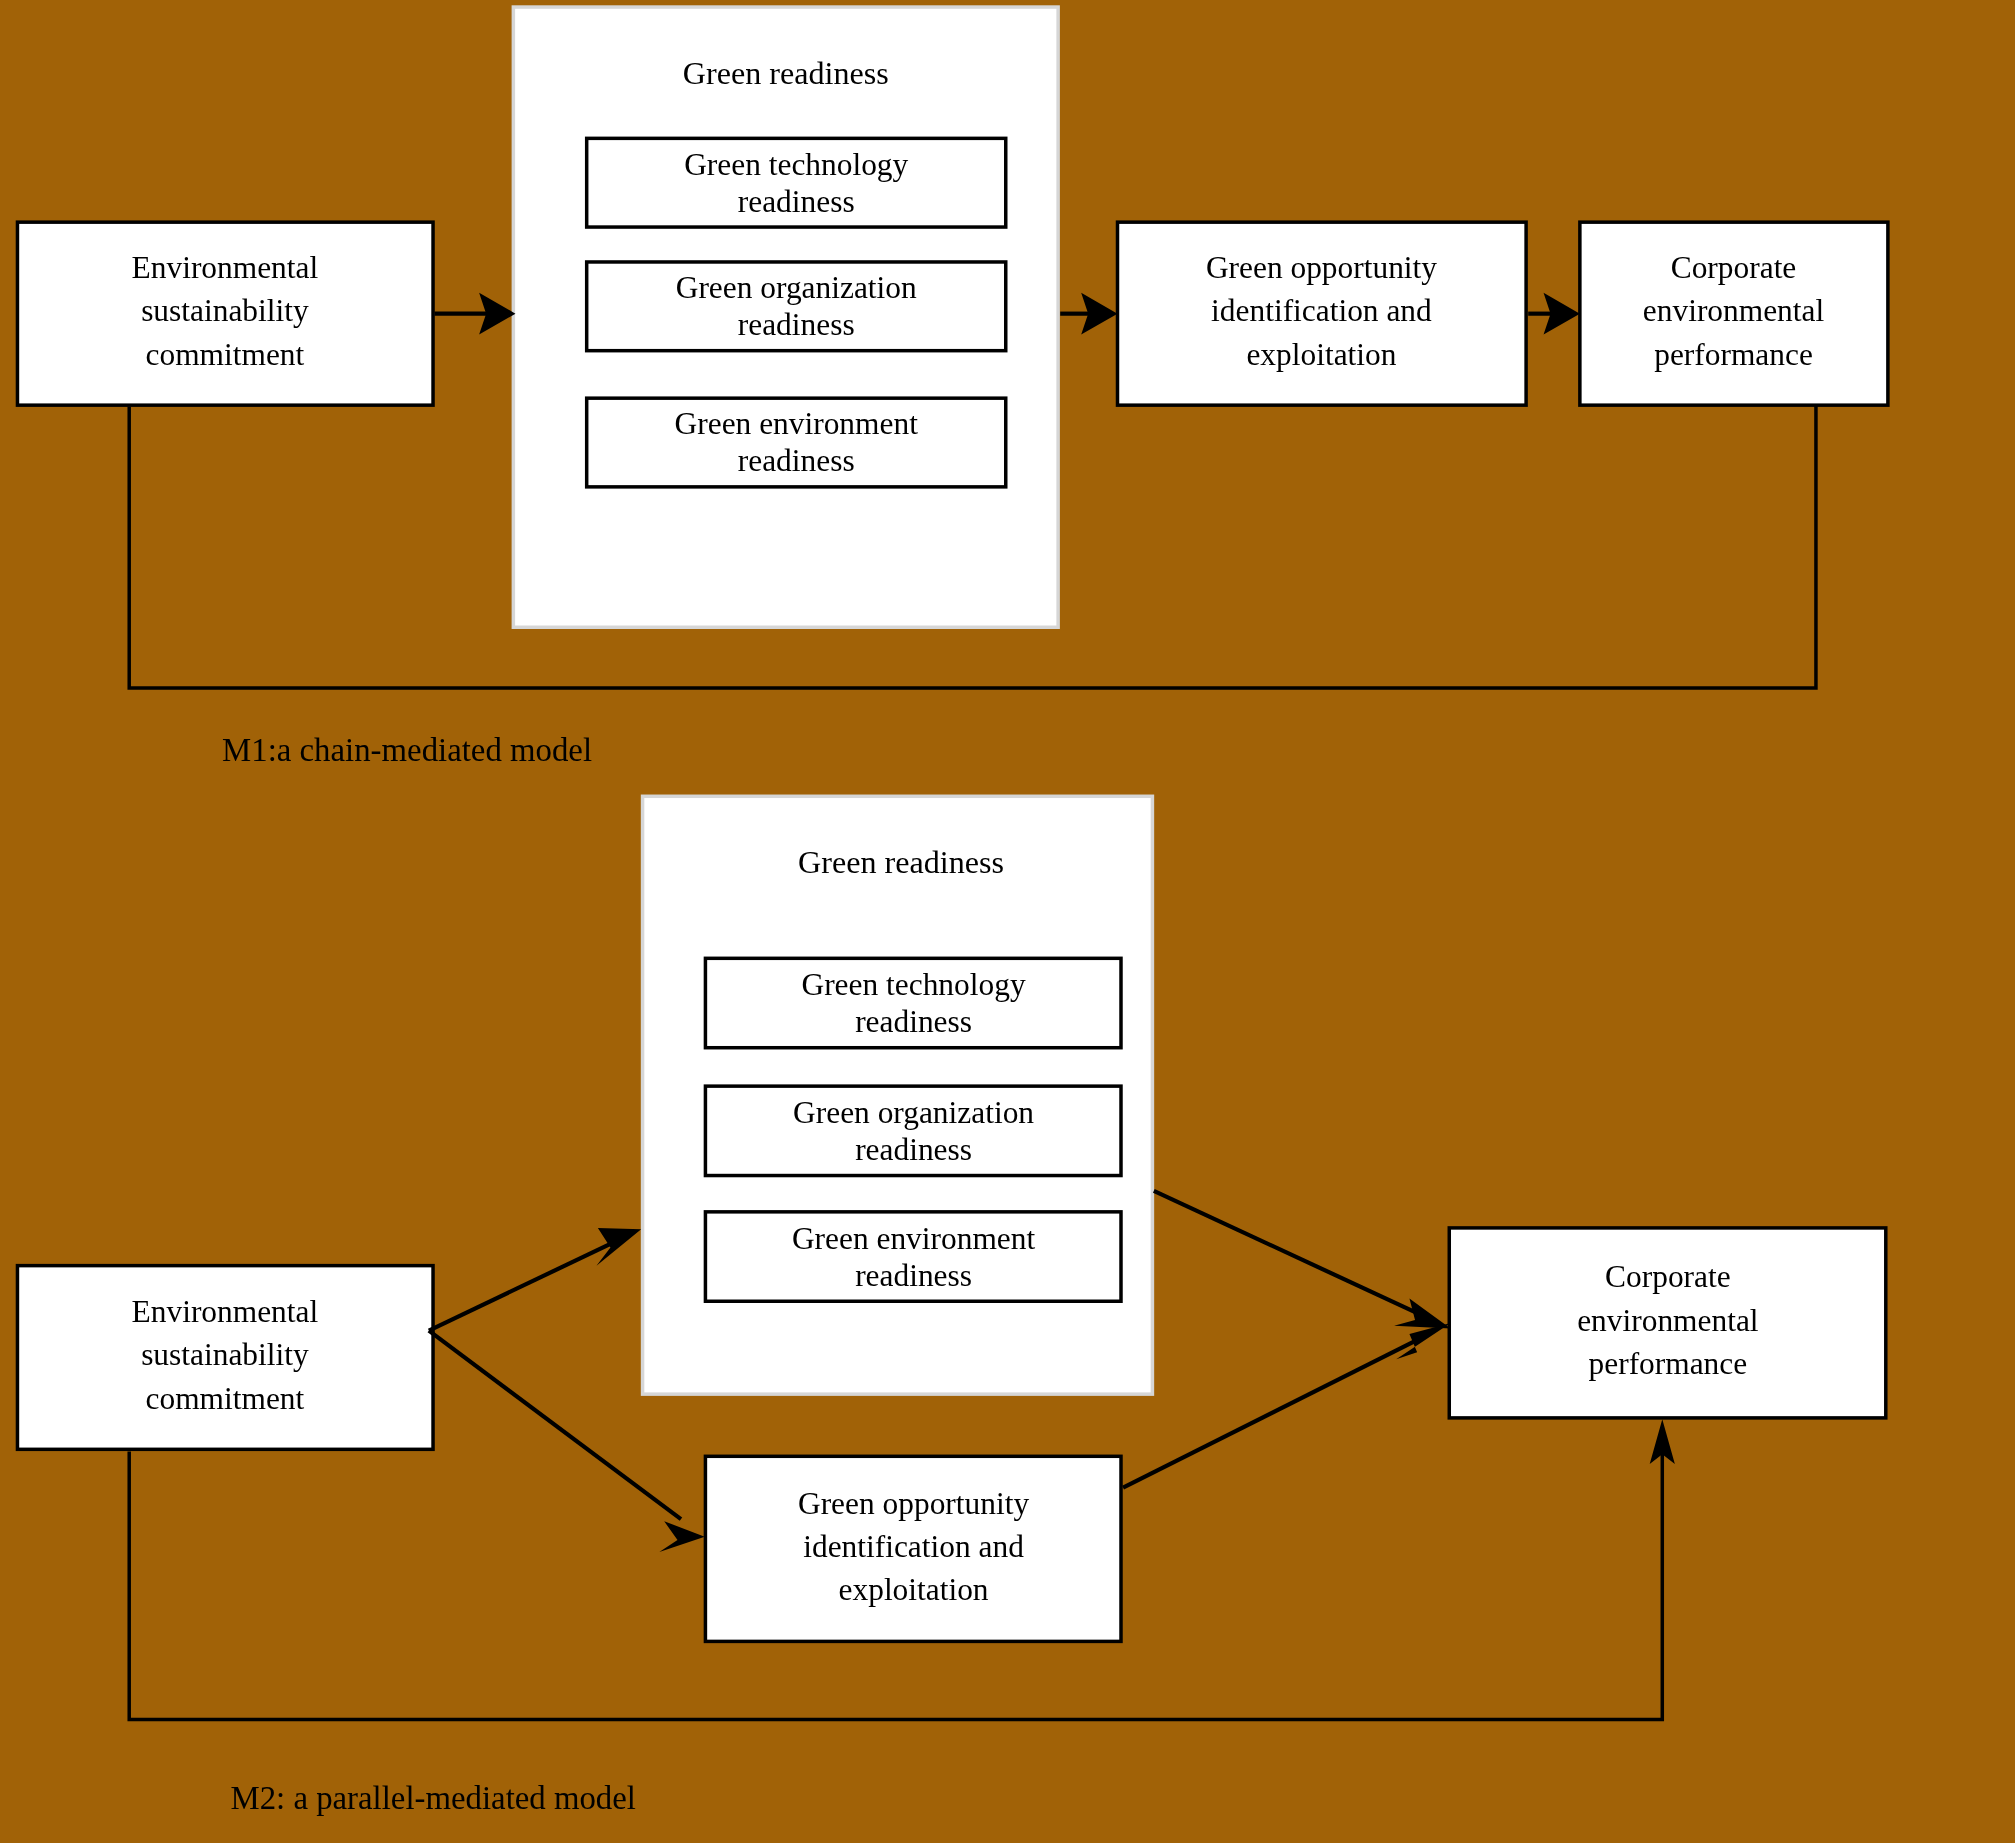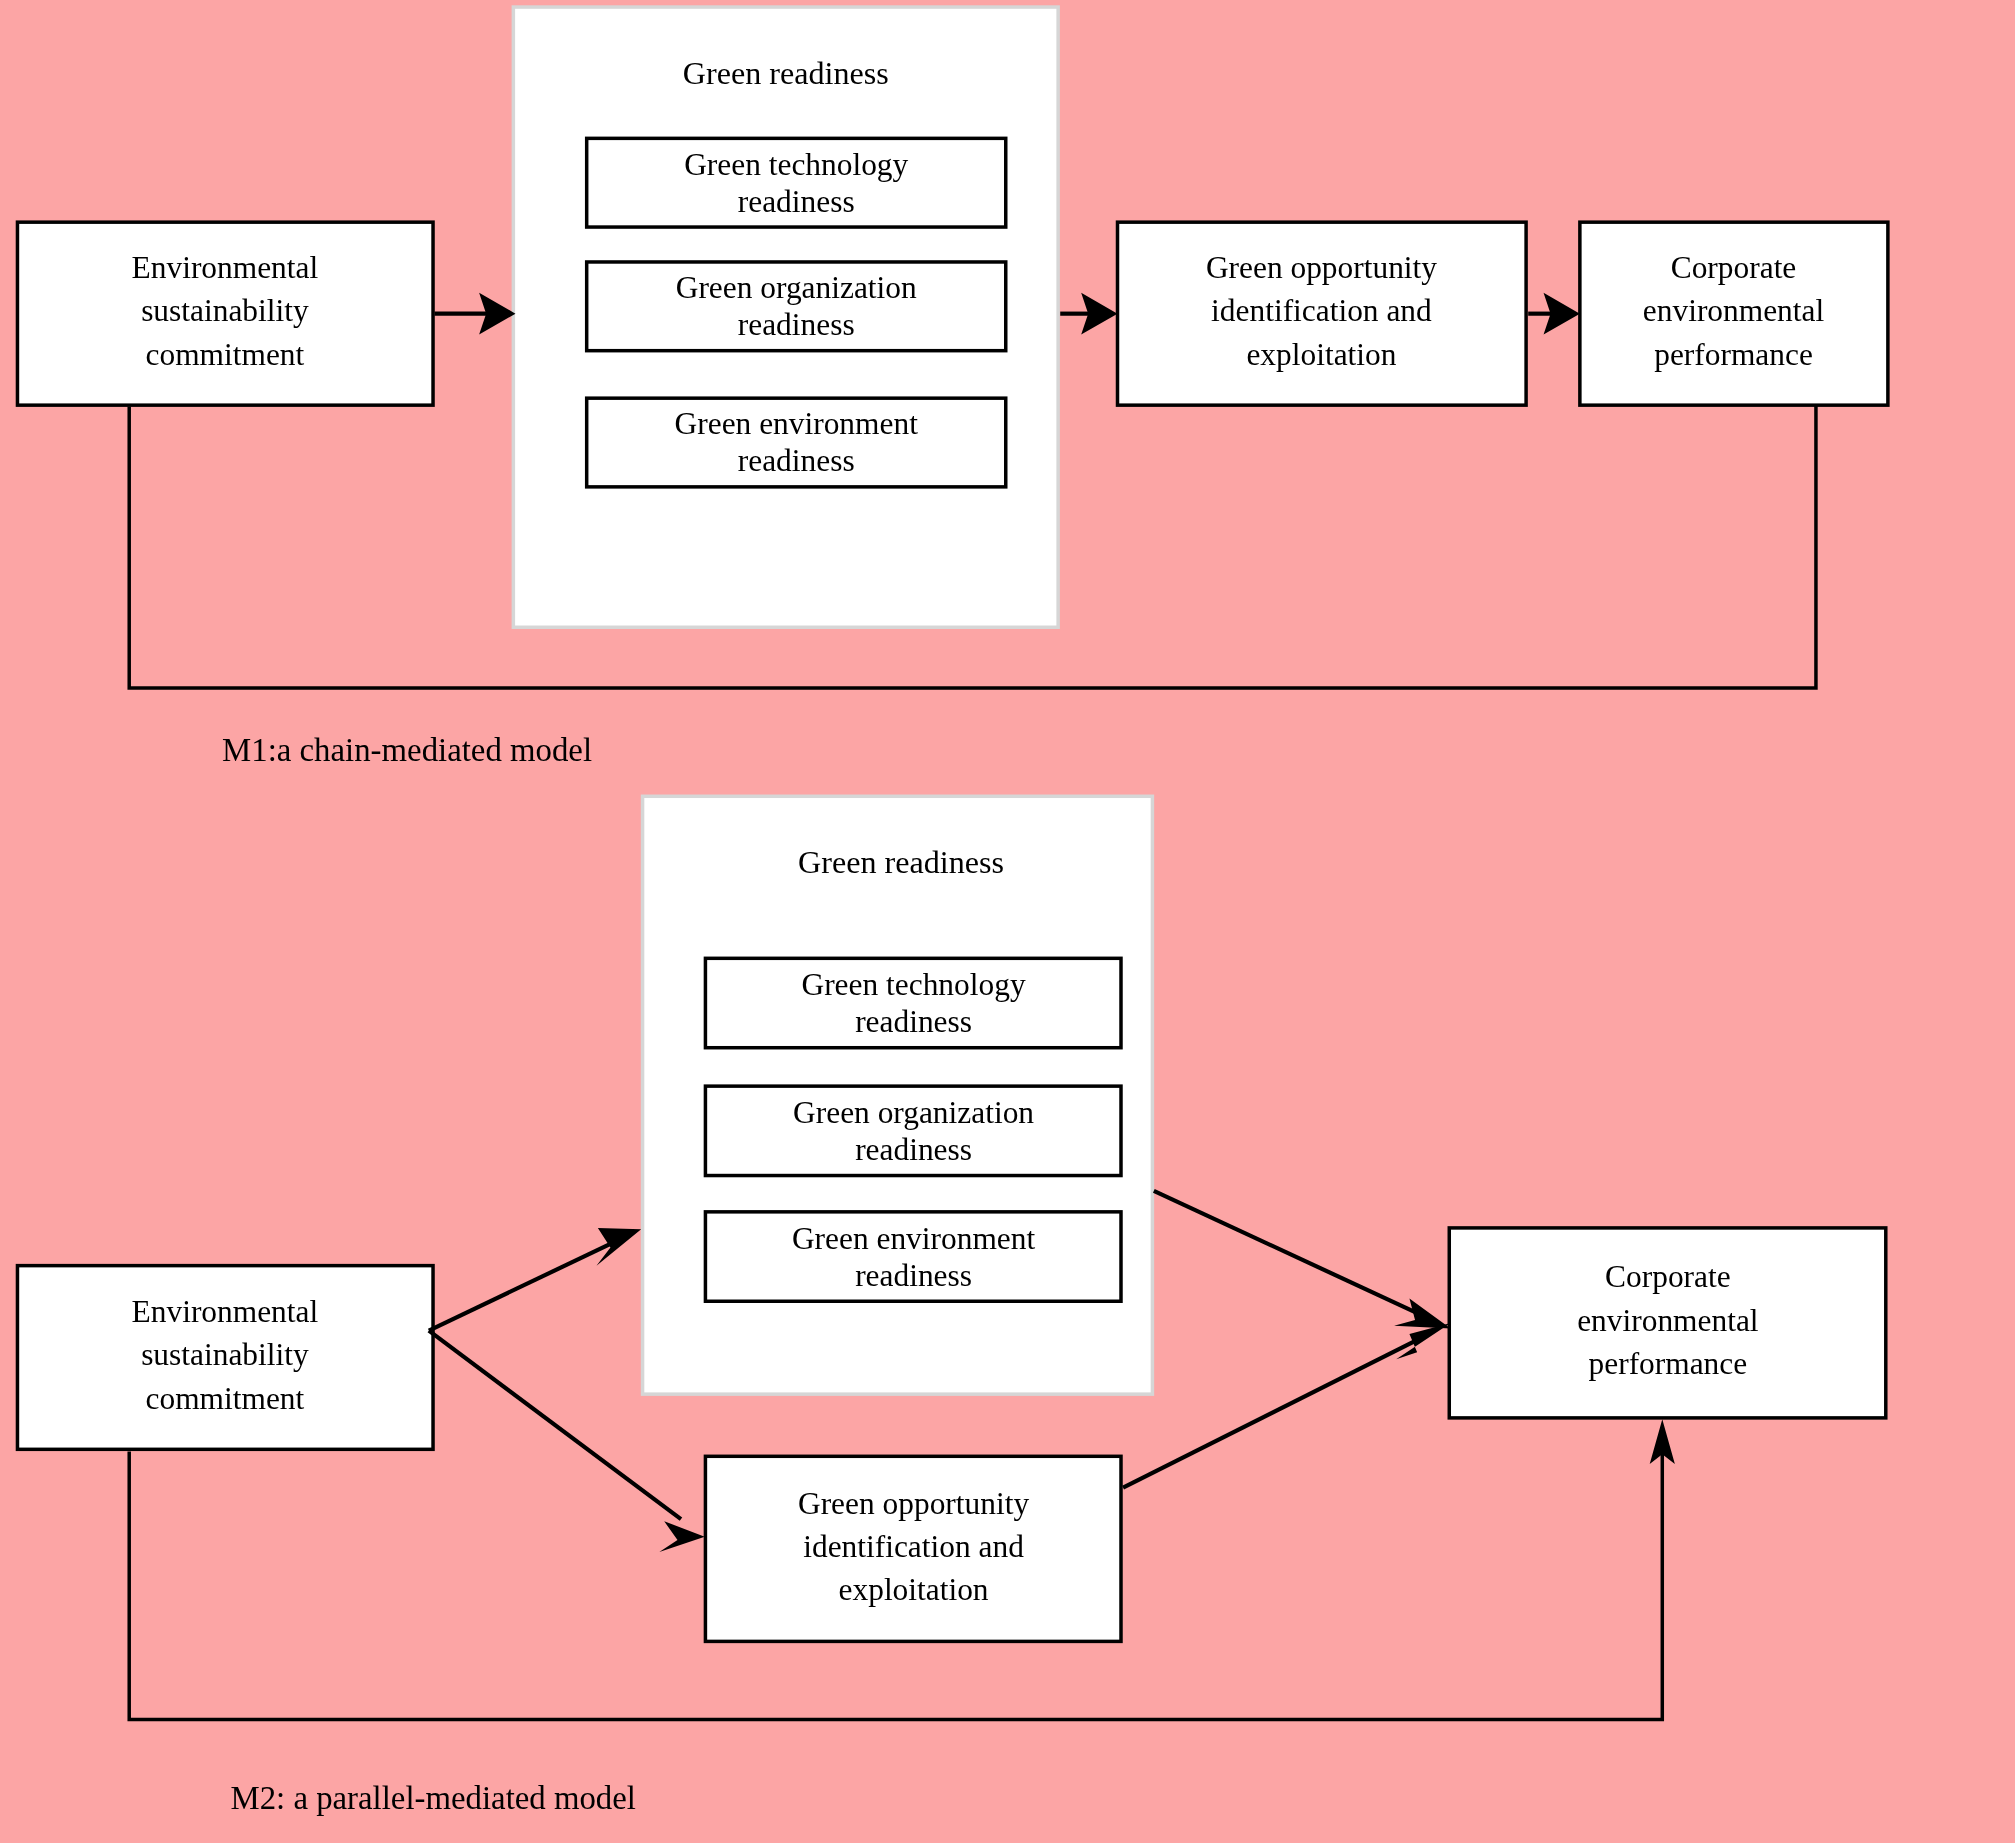--- a/index.html
+++ b/index.html
@@ -11,21 +11,21 @@
     width: 2015px;
     height: 1844px;
     font-family: "Liberation Serif", "DejaVu Serif", serif;
     color: #000000;
     overflow: hidden;
   }
   #stage {
     position: relative;
     width: 2015px;
     height: 1844px;
-    background: #fca5a5;
+    background: #a16207;
   }
   svg.diagram {
     position: absolute;
     left: 0;
     top: 0;
     width: 2015px;
     height: 1844px;
     display: block;
   }
   .box-rect {

